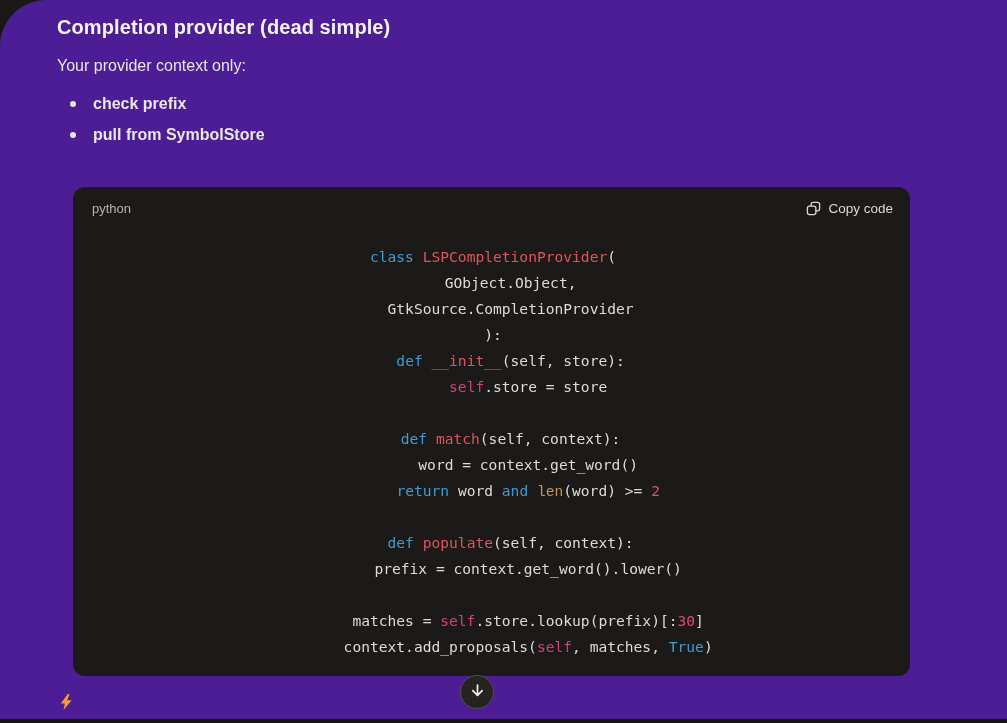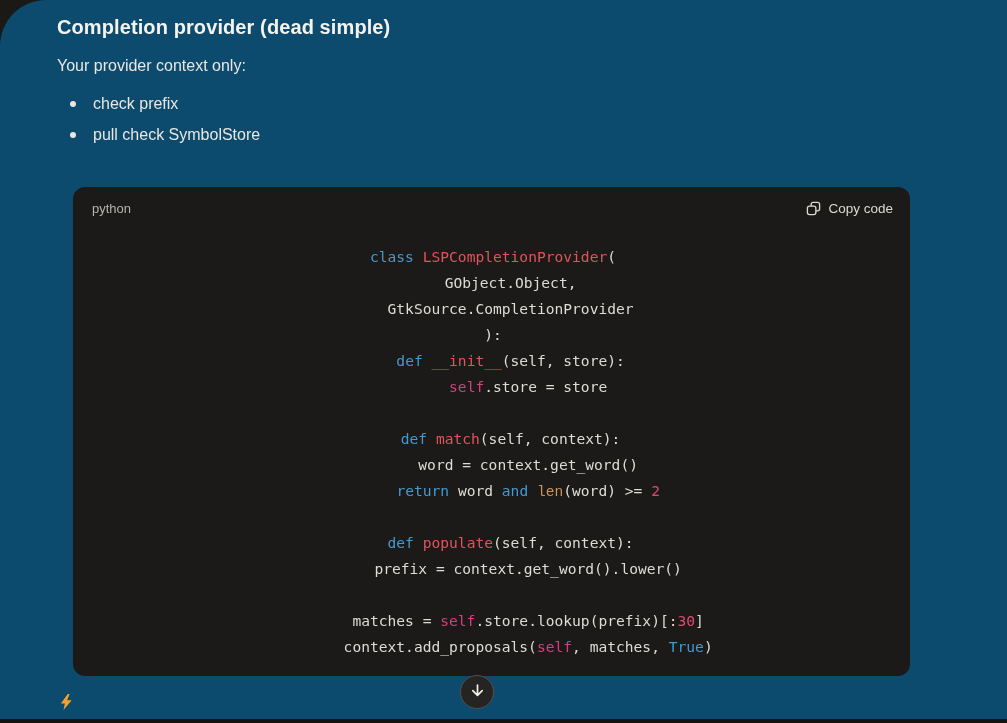--- a/index.html
+++ b/index.html
@@ -12,21 +12,21 @@
     overflow: hidden;
   }
   .stage {
     position: relative;
     width: 1007px;
     height: 723px;
   }
   .panel {
     position: absolute;
     inset: 0;
-    background: #0c4a6e;
+    background: #4c1d95;
     border-top-left-radius: 46px;
     overflow: hidden;
   }
   .content {
     position: absolute;
     left: 57px;
     top: 0;
     width: 837px;
   }
   .heading {
@@ -58,20 +58,21 @@
     list-style: none;
     width: 500px;
   }
   .bullet-list li {
     position: relative;
     height: 30.5px;
     line-height: 30.5px;
     padding-left: 36px;
     font-size: 16px;
     color: #e9e7e1;
+    font-weight: bold;
   }
   .bullet-list li::before {
     content: "";
     position: absolute;
     left: 13px;
     top: 12px;
     width: 6px;
     height: 6px;
     border-radius: 50%;
     background: #e9e7e1;
@@ -170,21 +171,21 @@
 <div class="stage">
   <div class="panel">
     <div class="content">
 
       <h3 class="heading">Completion provider (dead simple)</h3>
 
       <p class="intro">Your provider context only:</p>
 
       <ul class="bullet-list">
           <li>check prefix</li>
-          <li>pull check SymbolStore</li>
+          <li>pull from SymbolStore</li>
         </ul>
 
       <div class="code-block">
         <div class="cb-header">
           <span class="lang-label">python</span>
           <button class="copy-btn">
             <span>
               <svg width="15" height="15" viewBox="0 0 16 16">
                 <rect x="5.5" y="1.5" width="9" height="9" rx="2.2" fill="none" stroke="#dbd9d3" stroke-width="1.4"></rect>
                 <rect x="1.5" y="5.5" width="9" height="9" rx="2.2" fill="#1b1a18" stroke="#dbd9d3" stroke-width="1.4"></rect>

